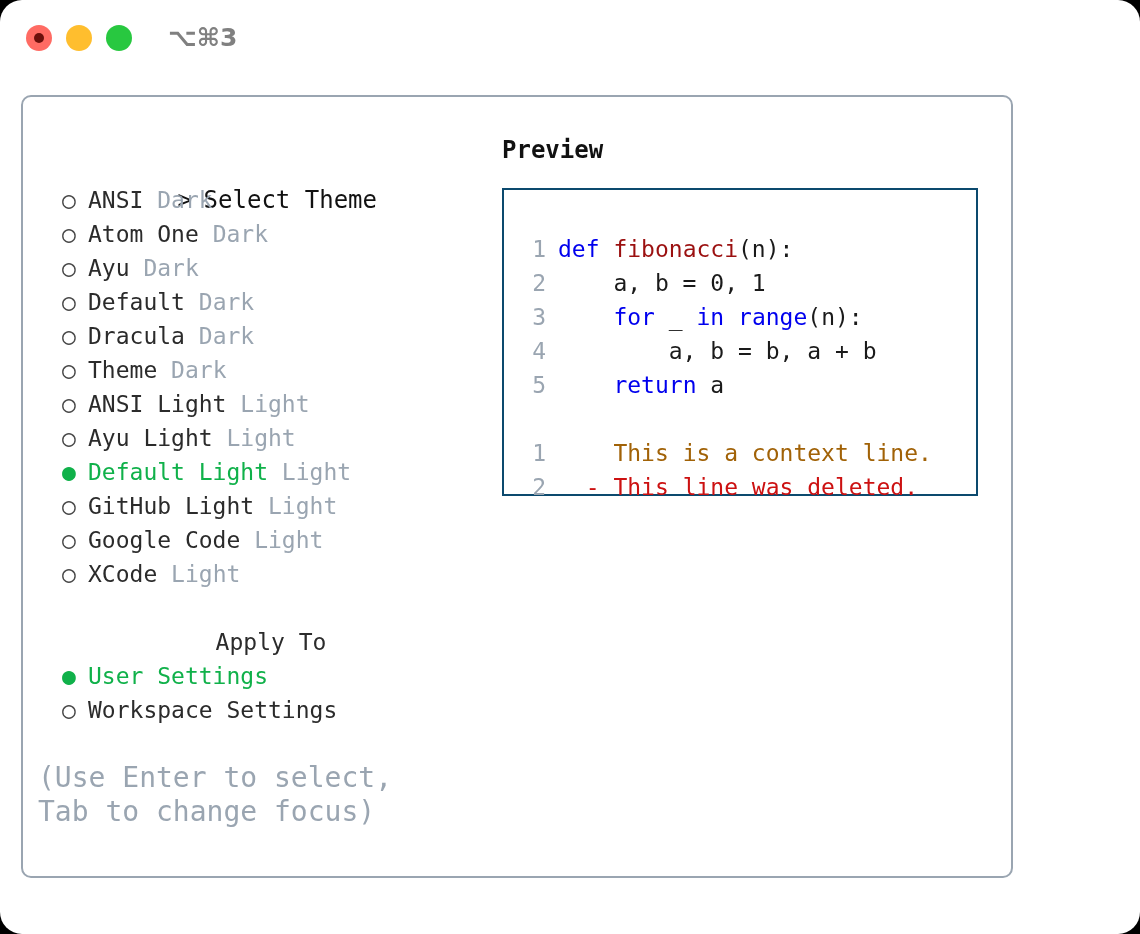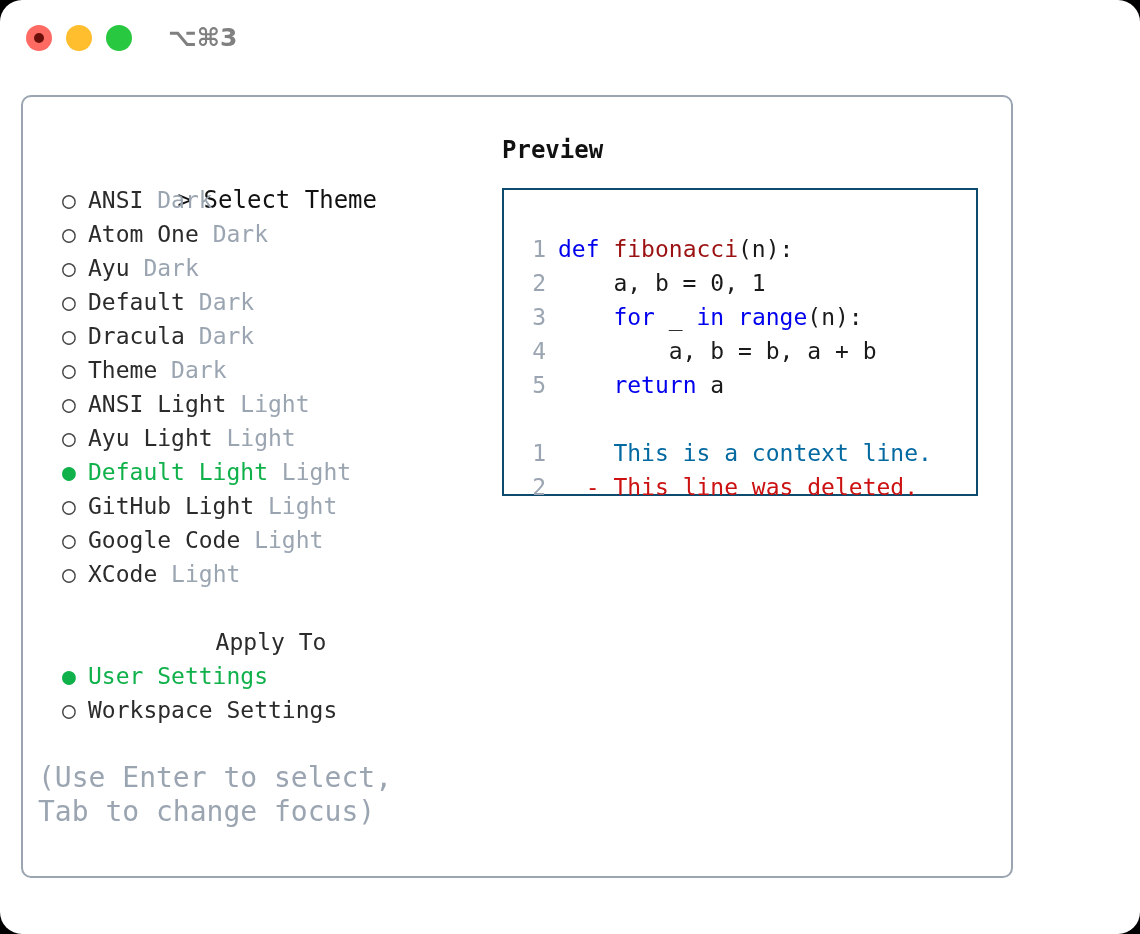--- a/index.html
+++ b/index.html
@@ -176,21 +176,21 @@
   .lineno {
     display: inline-block;
     width: 30px;
     text-align: right;
     color: #9aa5b1;
     margin-right: 12px;
   }
   .kw   { color: #0000ee; }
   .fn   { color: #9b1010; }
   .plain{ color: #1a1a1a; }
-  .ctx  { color: #0369a1; }
+  .ctx  { color: #a16207; }
   .del  { color: #cc1111; }
   .add  { color: #00aa22; }
   .blank-line { height: 34px; }
 </style>
 </head>
 <body>
 
 <div id="window">
 
   <div id="titlebar">

